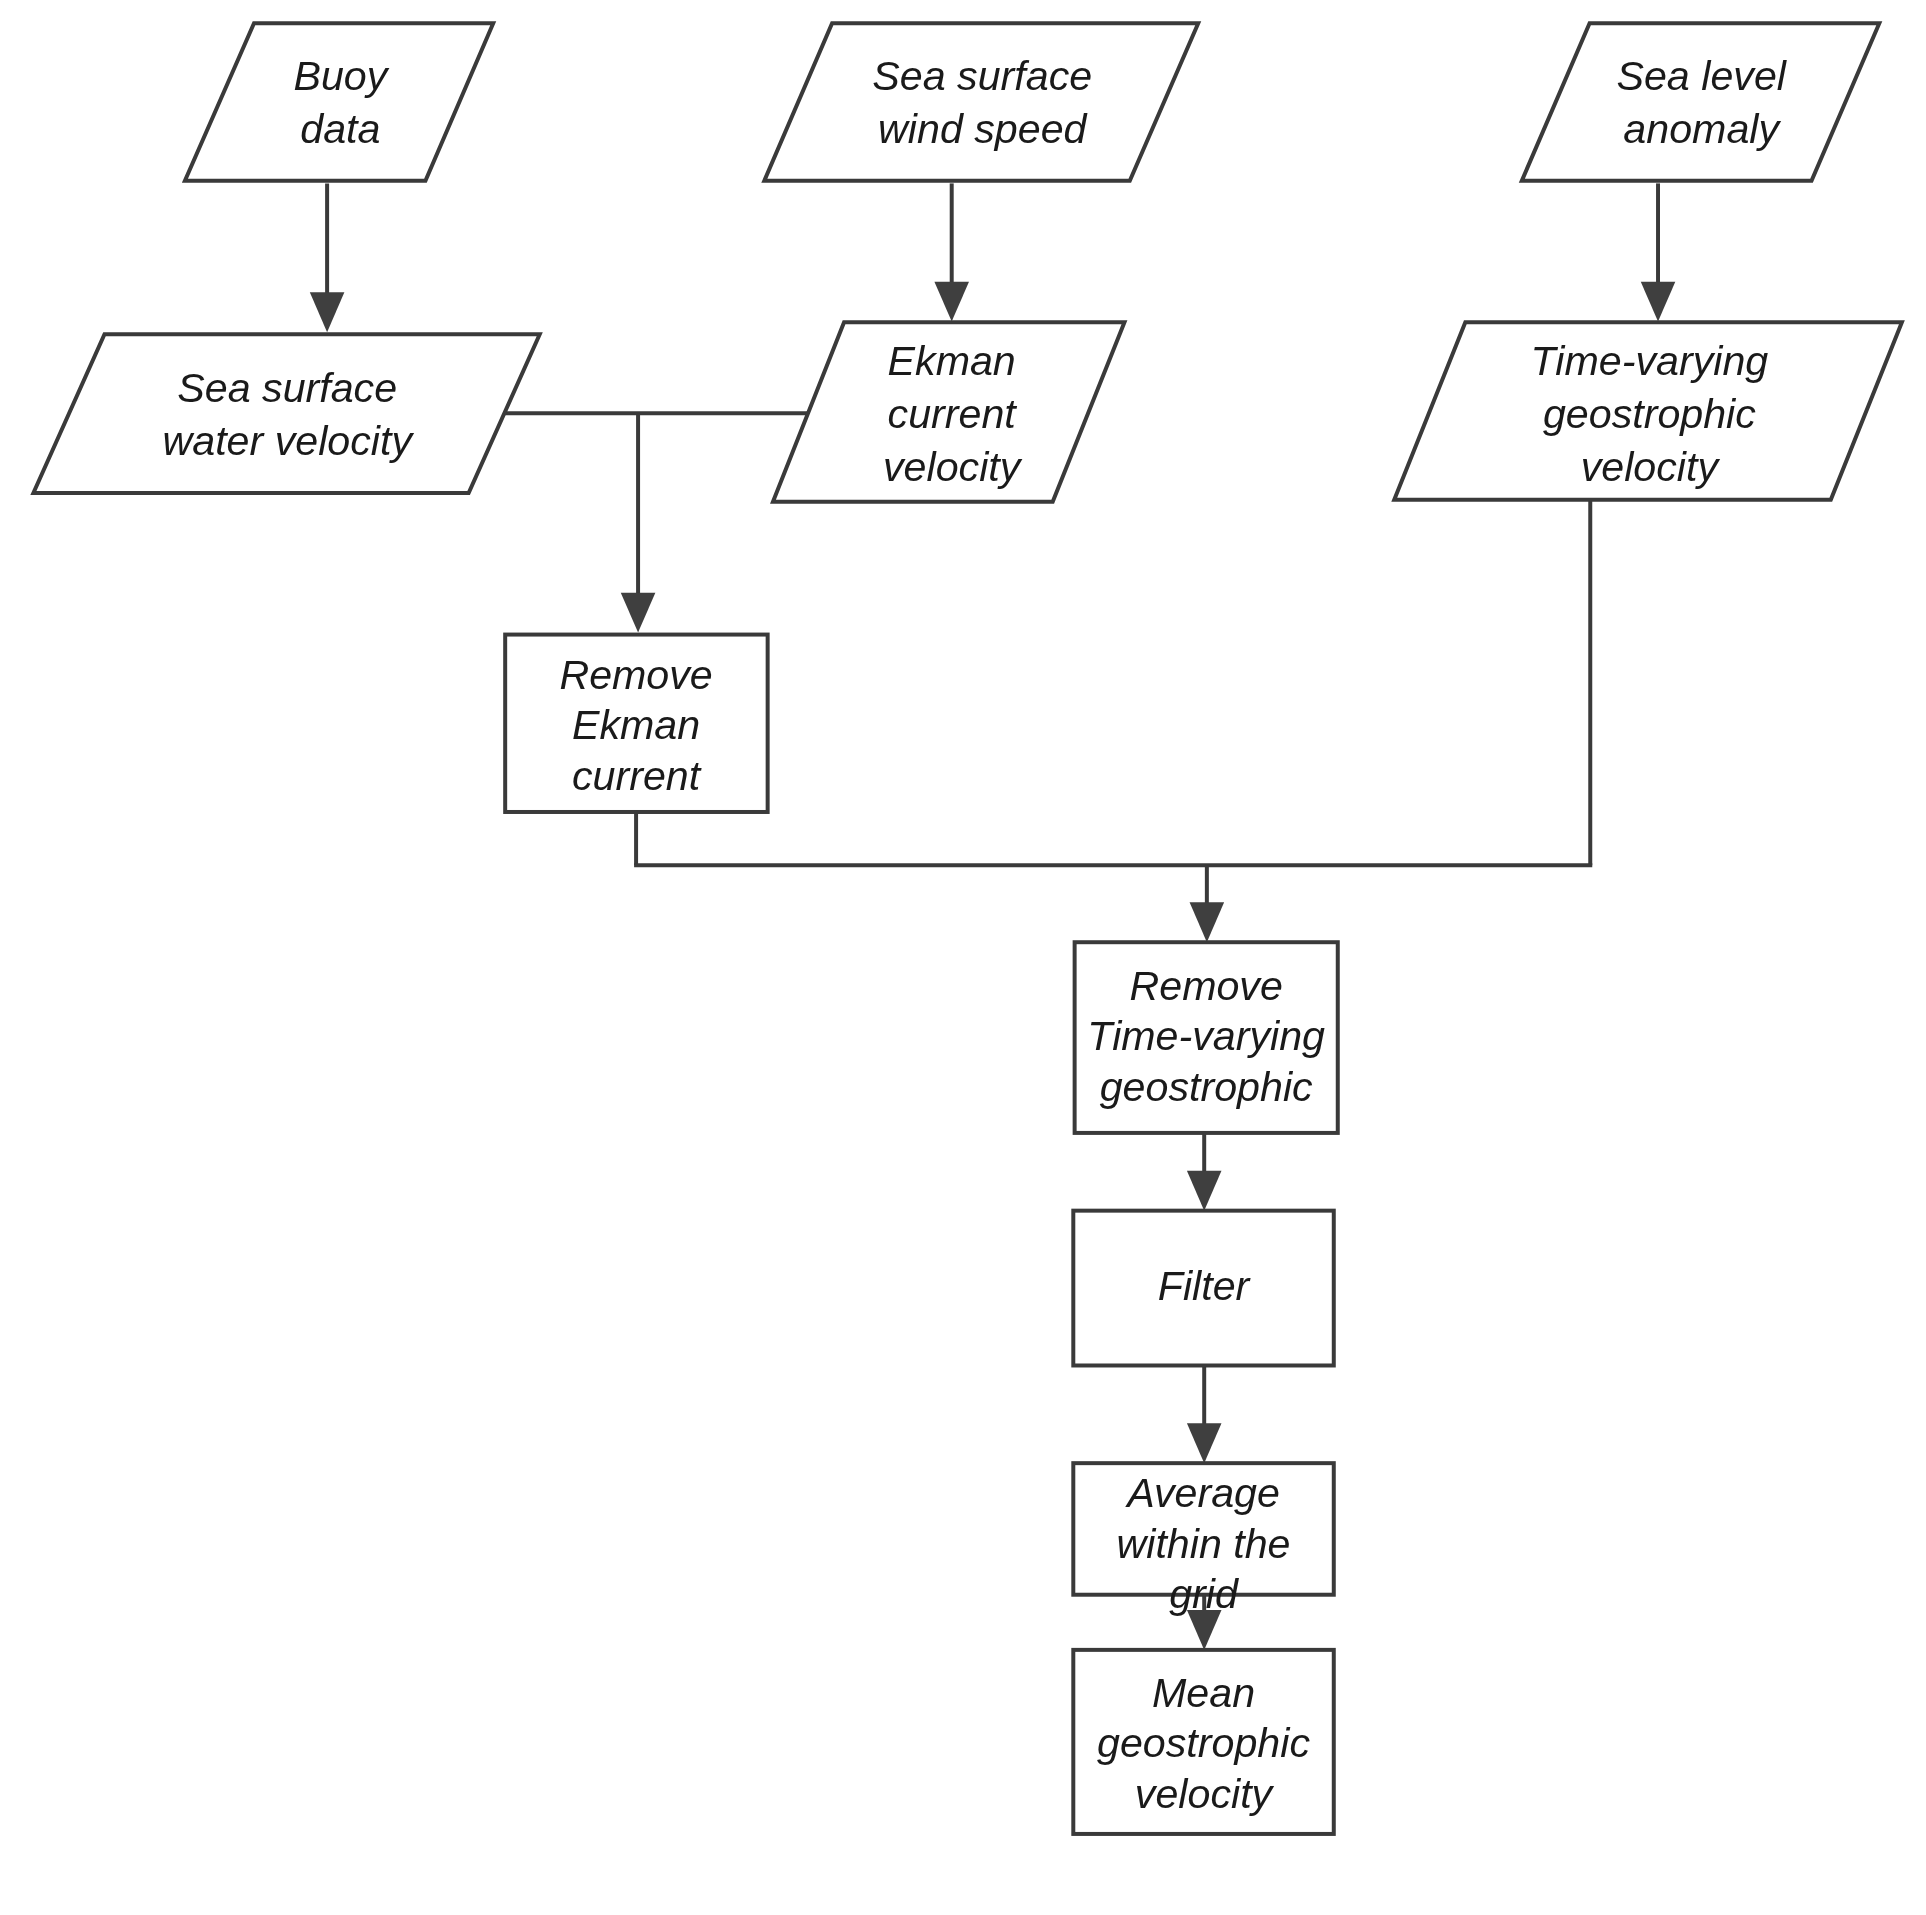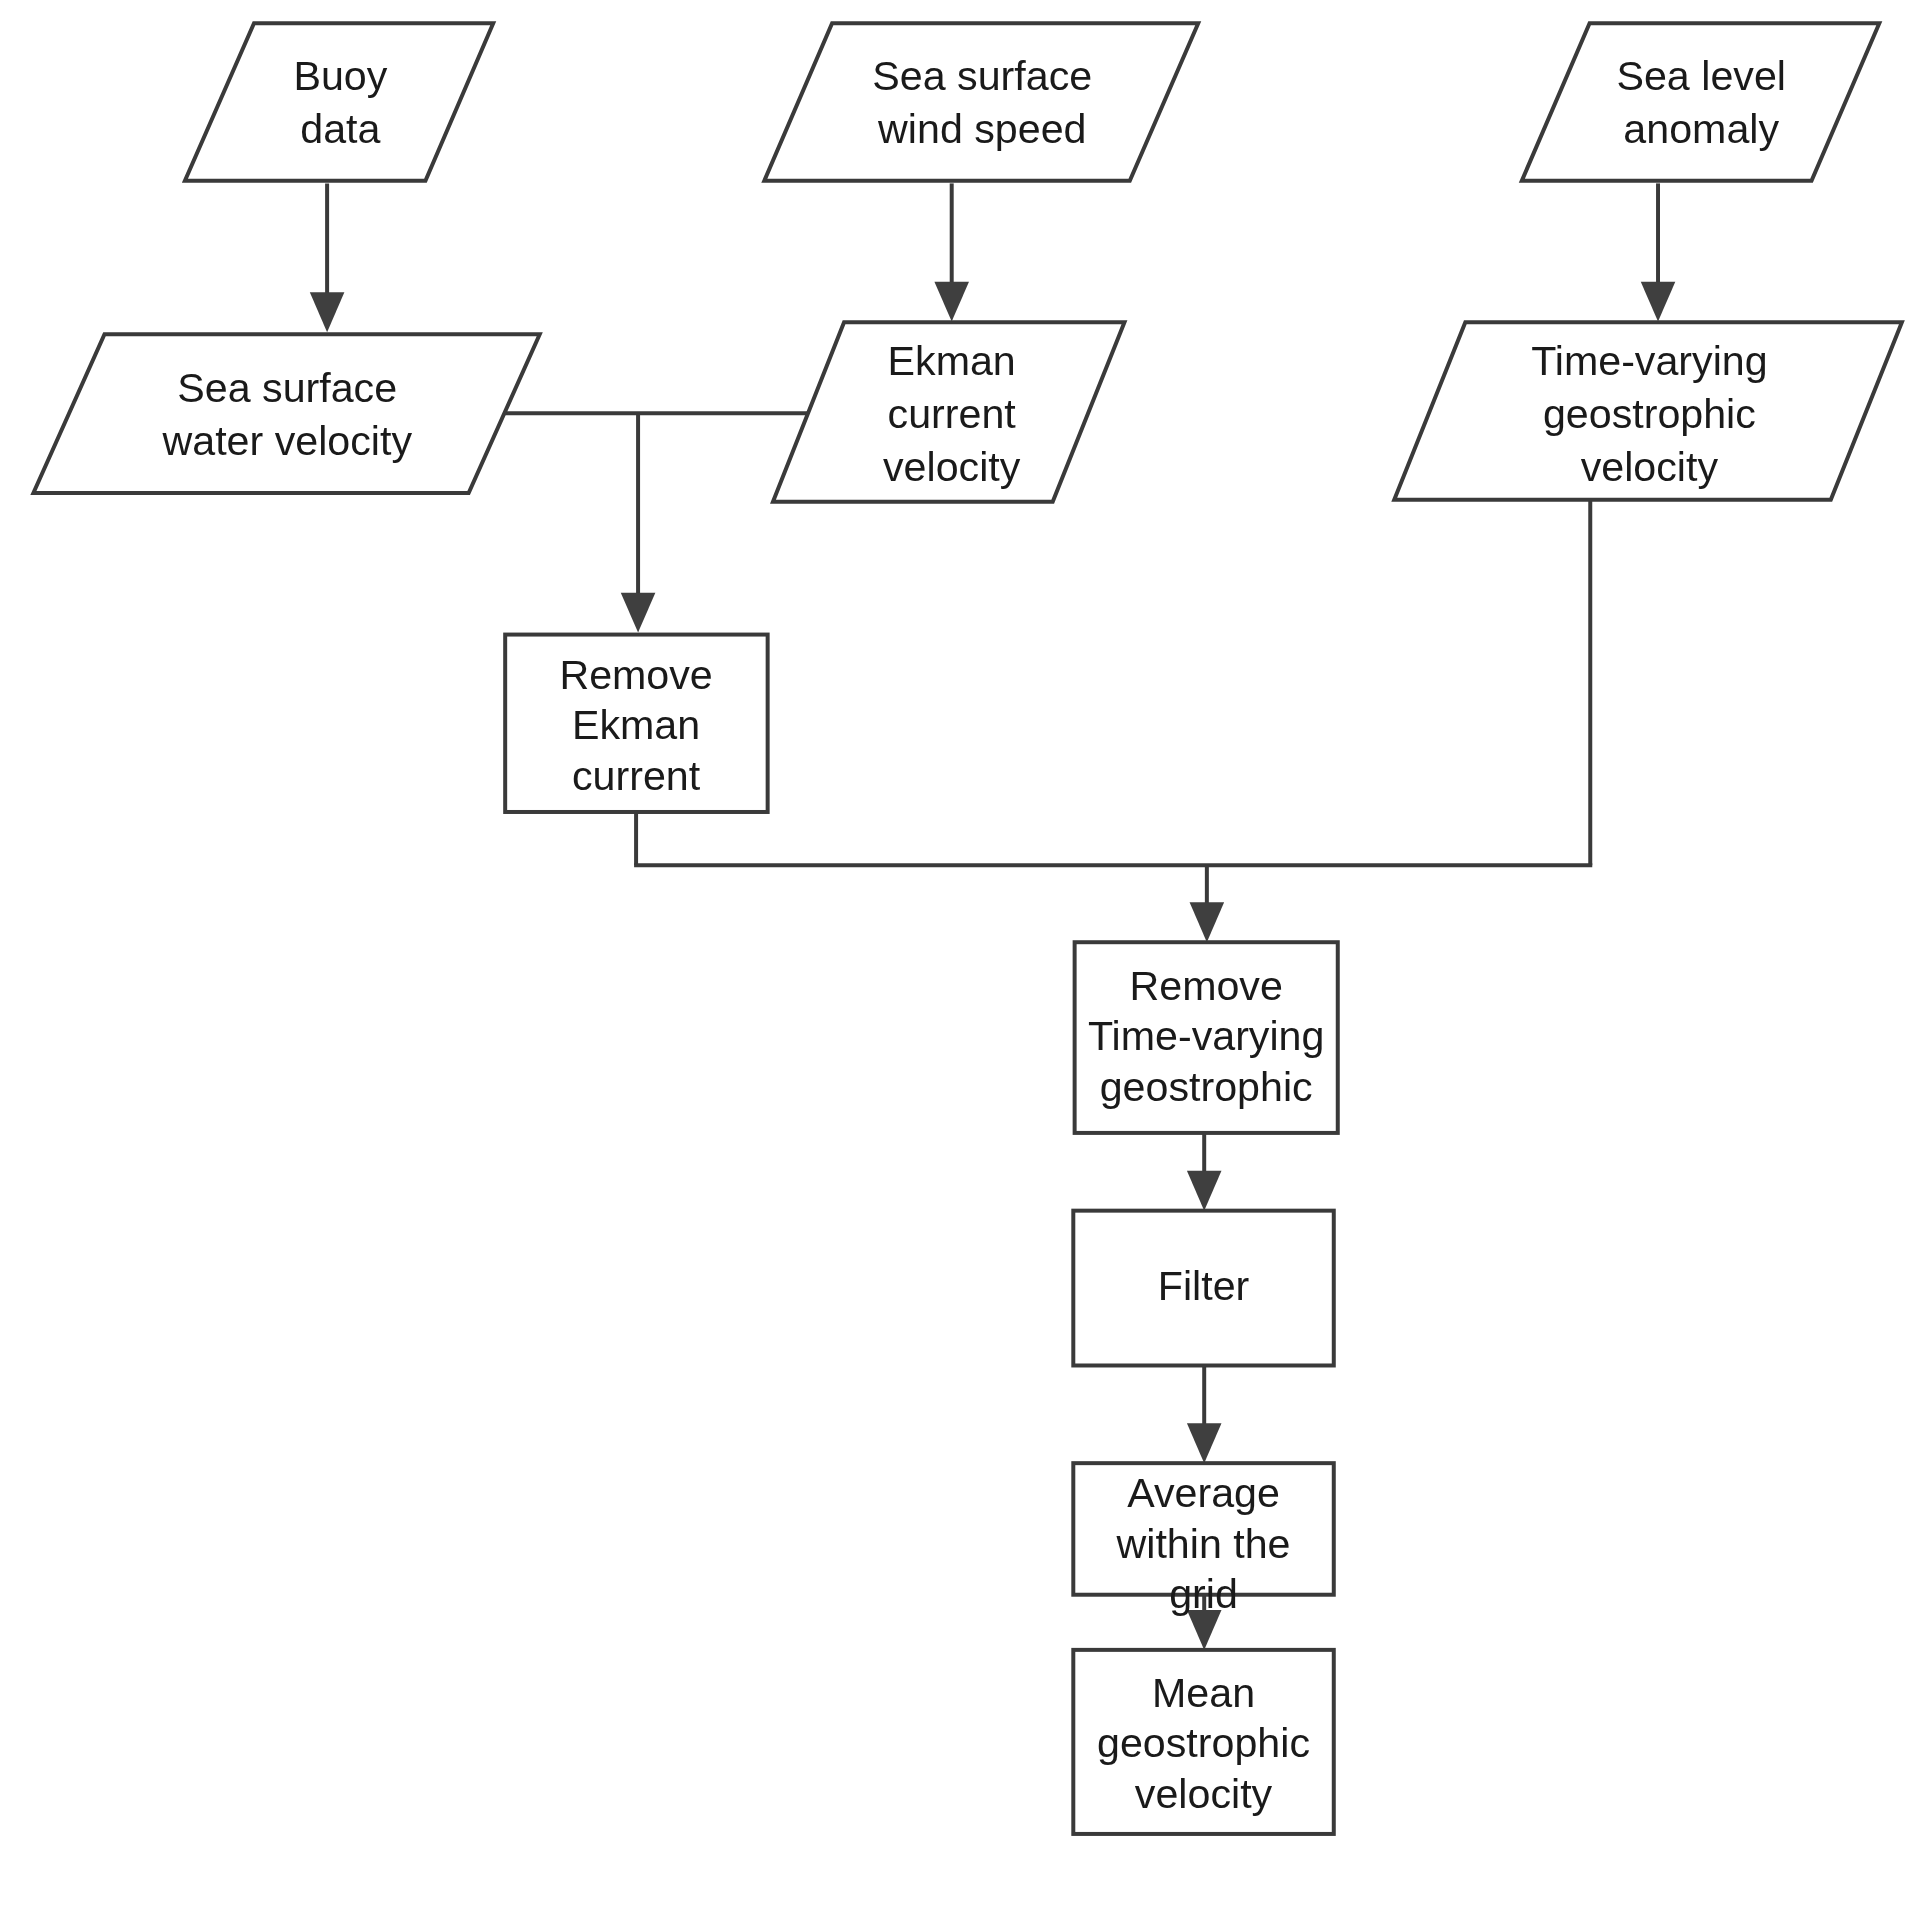--- a/index.html
+++ b/index.html
@@ -11,20 +11,21 @@
     width: 1926px;
     height: 1915px;
     font-family: "Liberation Sans", sans-serif;
     overflow: hidden;
   }
   #flowchart-root {
     position: relative;
     width: 1926px;
     height: 1590px;
     background: #ffffff;
+    font-style: italic;
   }
   svg.diagram {
     display: block;
     width: 1926px;
     height: 1915px;
   }
   .shape-outline {
     fill: #ffffff;
     stroke: #3a3a3a;
     stroke-width: 6;

